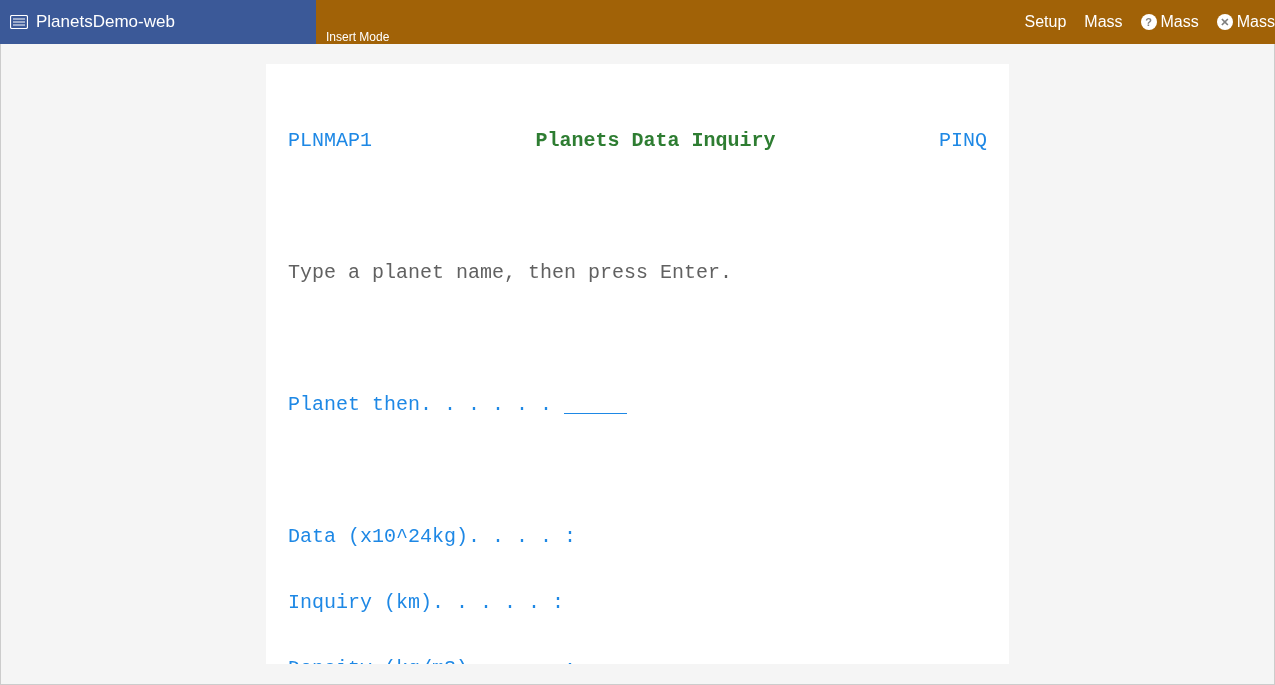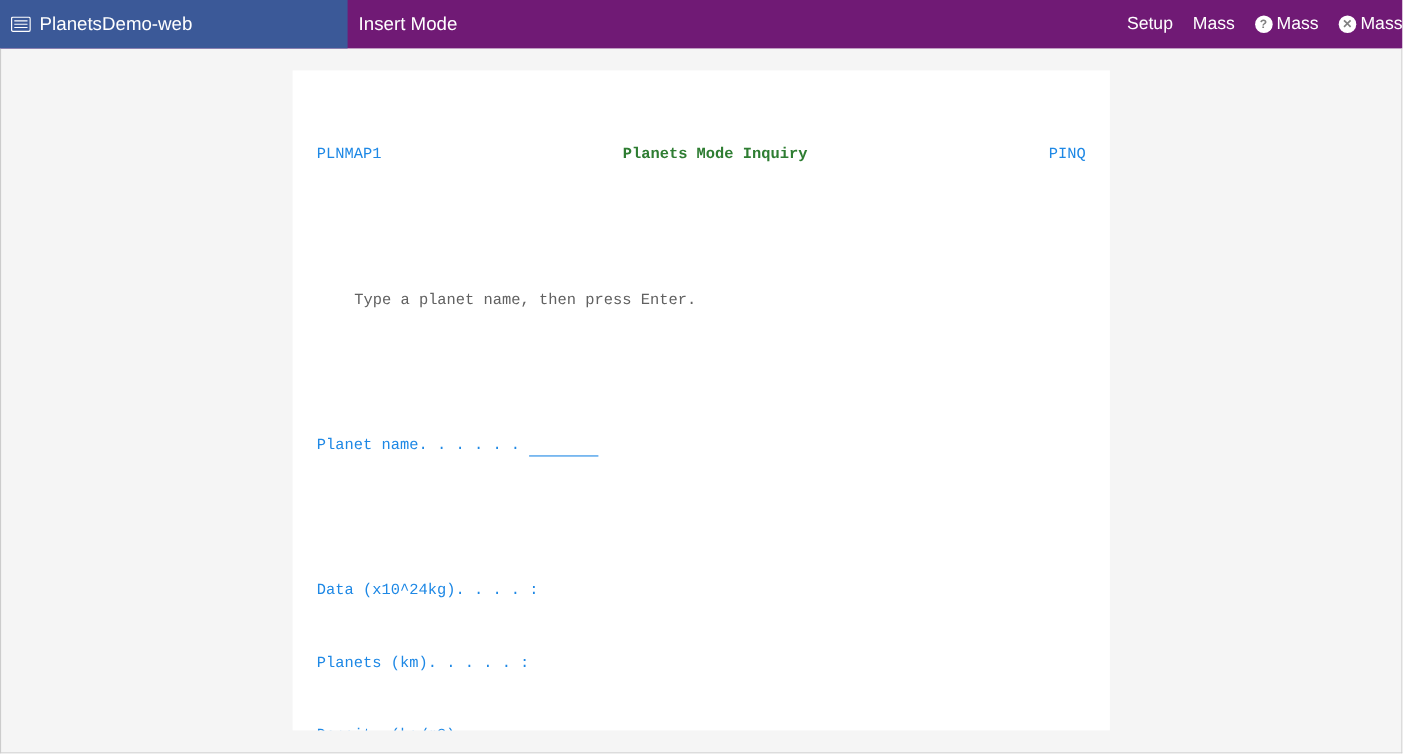--- a/index.html
+++ b/index.html
@@ -10,42 +10,42 @@
     body {
       font-family: Arial, Helvetica, sans-serif;
       background: #f5f5f5;
       width: 1275px;
       height: 685px;
       overflow: hidden;
     }
     .topbar {
       display: flex;
       height: 44px;
-      background: #701a75;
+      background: #a16207;
       color: #fff;
       align-items: stretch;
     }
     .app-title-block {
       background: #3b5998;
       width: 316px;
       display: flex;
       align-items: center;
       padding-left: 10px;
       gap: 8px;
       font-size: 17px;
     }
     .app-icon svg {
       display: block;
     }
     .mode-block {
       flex: 1;
       display: flex;
-      align-items: center;
+      align-items: flex-end;
       padding-left: 10px;
-      font-size: 17px;
+      font-size: 12px;
     }
     .menu-block {
       display: flex;
       align-items: center;
       gap: 18px;
       font-size: 16px;
     }
     .menu-item {
       cursor: pointer;
       display: flex;
@@ -73,37 +73,37 @@
       display: flex;
       justify-content: center;
       padding-top: 20px;
     }
     .terminal {
       background: #fff;
       width: 743px;
       height: 600px;
       padding: 22px 22px;
       font-family: "Courier New", Courier, monospace;
-      font-size: 14px;
+      font-size: 20px;
       line-height: 22px;
       white-space: pre;
       overflow: hidden;
       position: relative;
     }
     .row {
       display: block;
       height: 22px;
     }
     .header-row {
       display: flex;
       justify-content: space-between;
       height: 22px;
     }
     .blue { color: #1e88e5; }
-    .gray { color: #616161; margin-left: 34px; }
+    .gray { color: #616161; }
     .header-left { color: #1e88e5; }
     .header-center { color: #2e7d32; font-weight: bold; flex:1; text-align:center; }
     .header-right { color: #1e88e5; text-align: center; }
     .input-underline {
       display: inline-block;
       border-bottom: 1.5px solid #1e88e5;
       width: 63px;
       height: 18px;
       vertical-align: baseline;
       background: transparent;
@@ -149,30 +149,30 @@
       <span class="circ-icon">✕</span>
       <span>Mass</span>
     </span>
   </div>
 </div>
 
 <div class="main-area">
   <div class="terminal">
     <div class="header-row">
       <span class="header-left">PLNMAP1</span>
-      <span class="header-center">Planets Mode Inquiry</span>
+      <span class="header-center">Planets Data Inquiry</span>
       <span class="header-right">PINQ</span>
     </div>
     <div class="row"> </div>
     <div class="row gray">Type a planet name, then press Enter.</div>
     <div class="row"> </div>
-    <div class="row"><span class="blue">Planet name. . . . . . </span><input class="input-underline" value="" style=""></div>
+    <div class="row"><span class="blue">Planet then. . . . . . </span><input class="input-underline" value="" style=""></div>
     <div class="row"> </div>
     <div class="row blue">Data (x10^24kg). . . . :</div>
-    <div class="row blue">Planets (km). . . . . :</div>
+    <div class="row blue">Inquiry (km). . . . . :</div>
     <div class="row blue">Density (kg/m3). . . . :</div>
     
     
     
     
     
     
   </div>
 </div>
 

